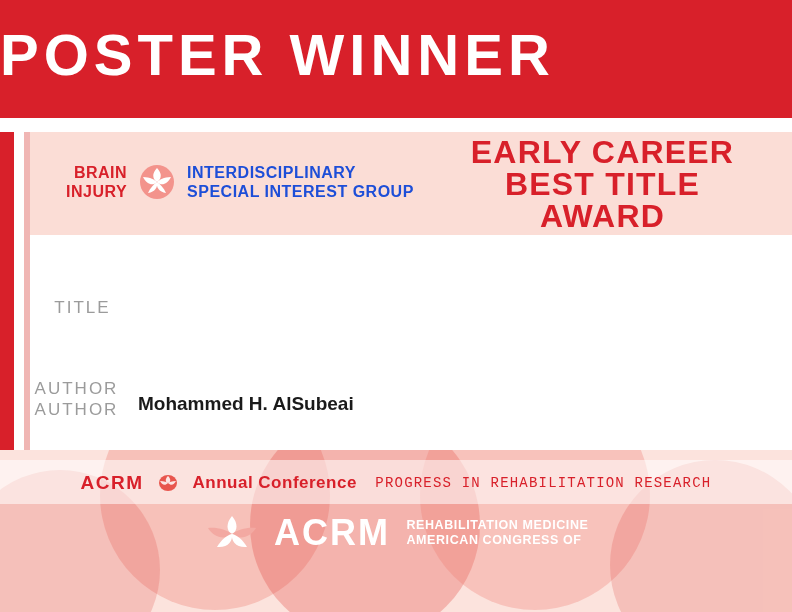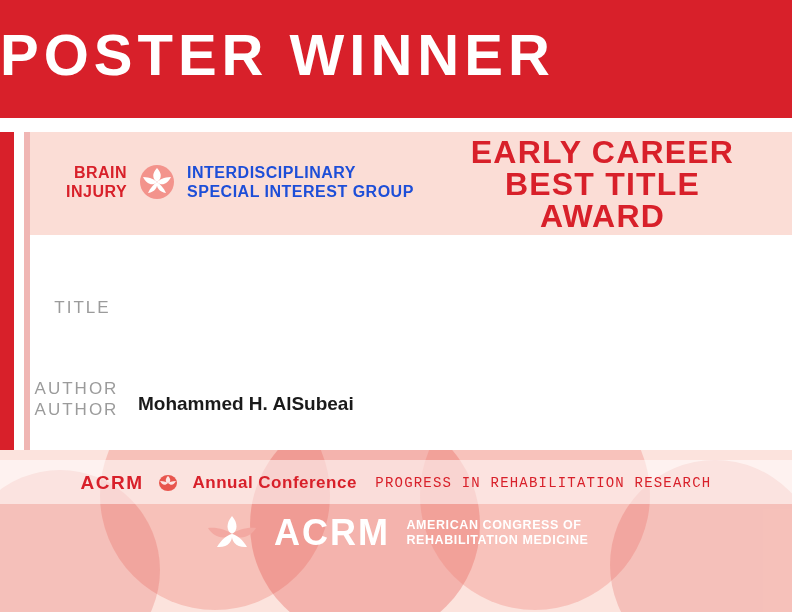--- a/index.html
+++ b/index.html
@@ -384,19 +384,19 @@
       <svg width="56" height="42" viewBox="0 0 56 42" xmlns="http://www.w3.org/2000/svg">
         <path d="M28 4 C22 11 22 19 28 22 C34 19 34 11 28 4 Z" fill="#ffffff"></path>
         <path d="M4 16 C13 15 23 18 28 22 C21 28 10 26 4 16 Z" fill="#f3a9a2"></path>
         <path d="M52 16 C43 15 33 18 28 22 C35 28 46 26 52 16 Z" fill="#f3a9a2"></path>
         <path d="M13 35 C17 28 23 23 28 22 C29 29 24 36 13 35 Z" fill="#ffffff"></path>
         <path d="M43 35 C39 28 33 23 28 22 C27 29 32 36 43 35 Z" fill="#ffffff"></path>
       </svg>
     </span>
     <span class="logo-acrm">ACRM</span>
     <span class="logo-sub">
+      <div>REHABILITATION MEDICINE</div>
       <div>AMERICAN CONGRESS OF</div>
-      <div>REHABILITATION MEDICINE</div>
     </span>
   </div>
 
 
 </div>
 
 </body></html>

